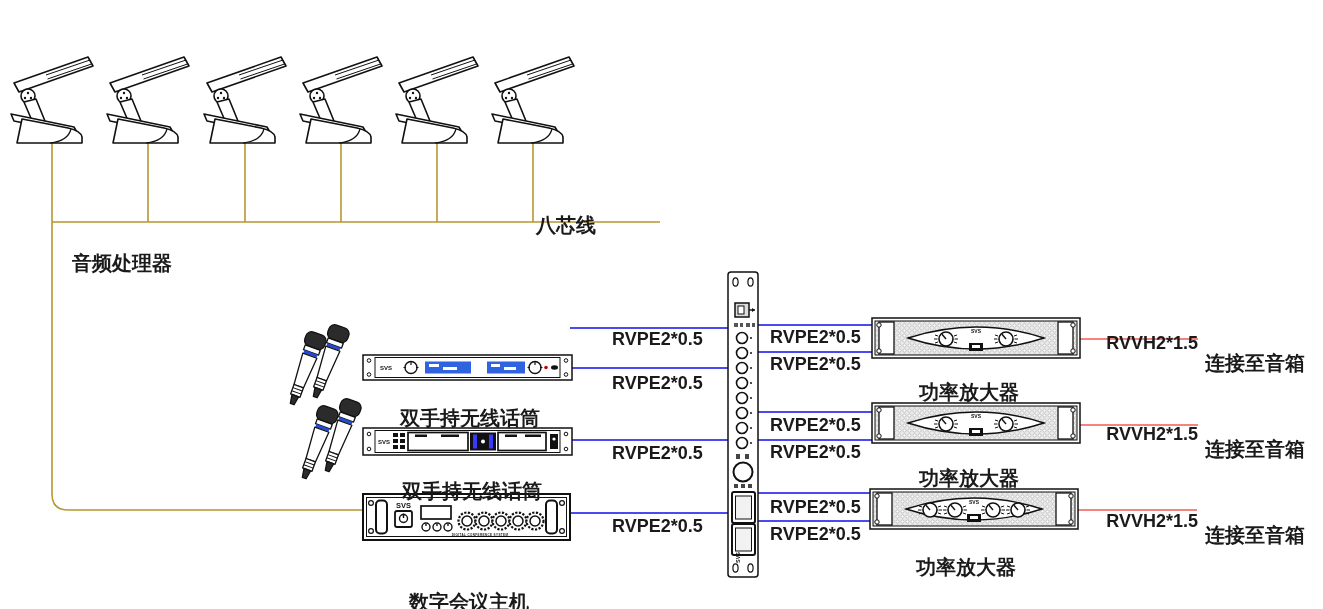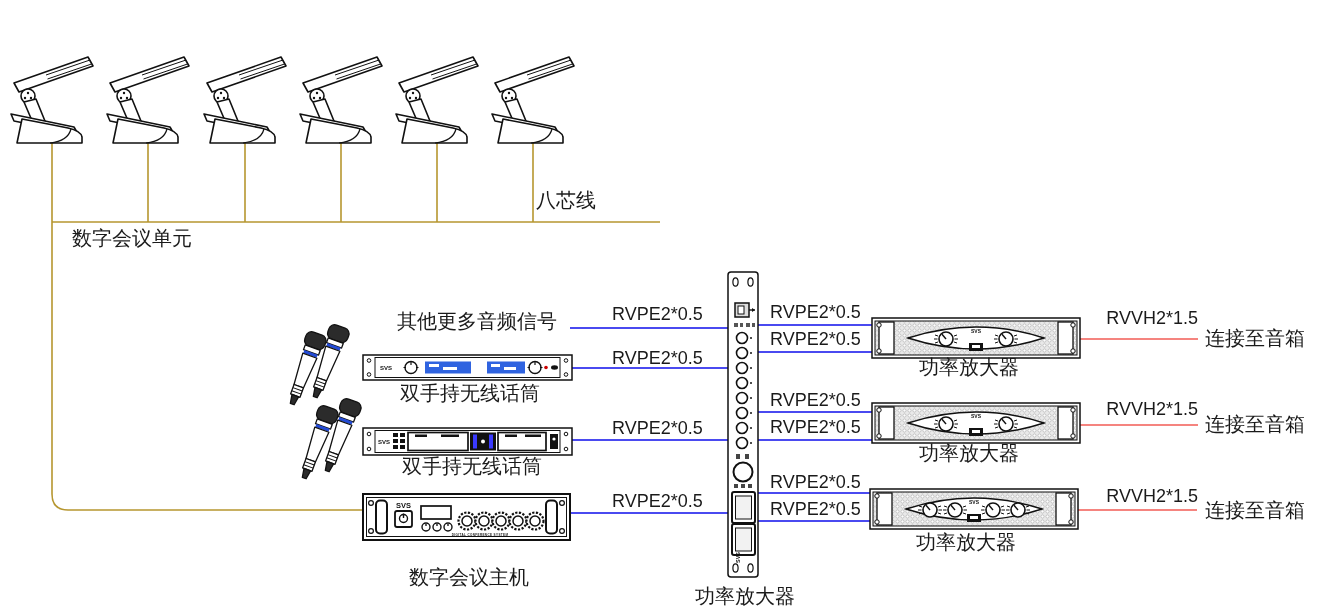--- a/index.html
+++ b/index.html
@@ -1,20 +1,20 @@
 <!DOCTYPE html>
 <html><head>
 <meta charset="utf-8">
 <style>
   html,body{margin:0;padding:0;background:#fff;}
   #stage{position:relative;width:1323px;height:609px;background:#fff;overflow:hidden;
          font-family:"Liberation Sans",sans-serif;}
   #wires{position:absolute;left:0;top:0;}
-  .lbl{position:absolute;font-weight:normal;font-size:20px;color:#1a1a1a;white-space:nowrap;
-       line-height:1.1;}
+  .lbl{position:absolute;font-weight:bold;font-size:20px;color:#1a1a1a;white-space:nowrap;
+       line-height:1.1;margin-top:25px;}
   .cable{font-size:18px;width:96px;text-align:left;}
   .cable-sp{font-size:18px;width:104px;text-align:right;}
   svg text{font-family:"Liberation Sans",sans-serif;}
 </style>
 </head>
 <body>
 
 <div id="stage">
 
 <svg id="wires" width="1323" height="609" viewBox="0 0 1323 609">
@@ -294,23 +294,22 @@
   <g transform="translate(870,489)">
     <use href="#ampchassis"></use>
     <text x="104" y="15" font-size="5" font-weight="bold" fill="#111" text-anchor="middle">SVS</text>
     <use href="#ampknob" transform="translate(60,21)"></use>
     <use href="#ampknob" transform="translate(85,21)"></use>
     <use href="#ampknob" transform="translate(123,21)"></use>
     <use href="#ampknob" transform="translate(148,21)"></use>
   </g>
 </svg>
 
-<div class="lbl" style="left:72px;top:227px">数字会议单元</div>
+<div class="lbl" style="left:72px;top:227px">音频处理器</div>
 <div class="lbl" style="left:536px;top:189px">八芯线</div>
-<div class="lbl" style="left:397px;top:310px">其他更多音频信号</div>
 <div class="lbl" style="left:400px;top:382px">双手持无线话筒</div>
 <div class="lbl" style="left:402px;top:455px">双手持无线话筒</div>
 <div class="lbl" style="left:409px;top:566px">数字会议主机</div>
 <div class="lbl" style="left:695px;top:585px">功率放大器</div>
 <div class="lbl" style="left:919px;top:356px">功率放大器</div>
 <div class="lbl" style="left:919px;top:442px">功率放大器</div>
 <div class="lbl" style="left:916px;top:531px">功率放大器</div>
 
 <div class="lbl cable" style="left:612px;top:305px">RVPE2*0.5</div>
 <div class="lbl cable" style="left:612px;top:349px">RVPE2*0.5</div>

